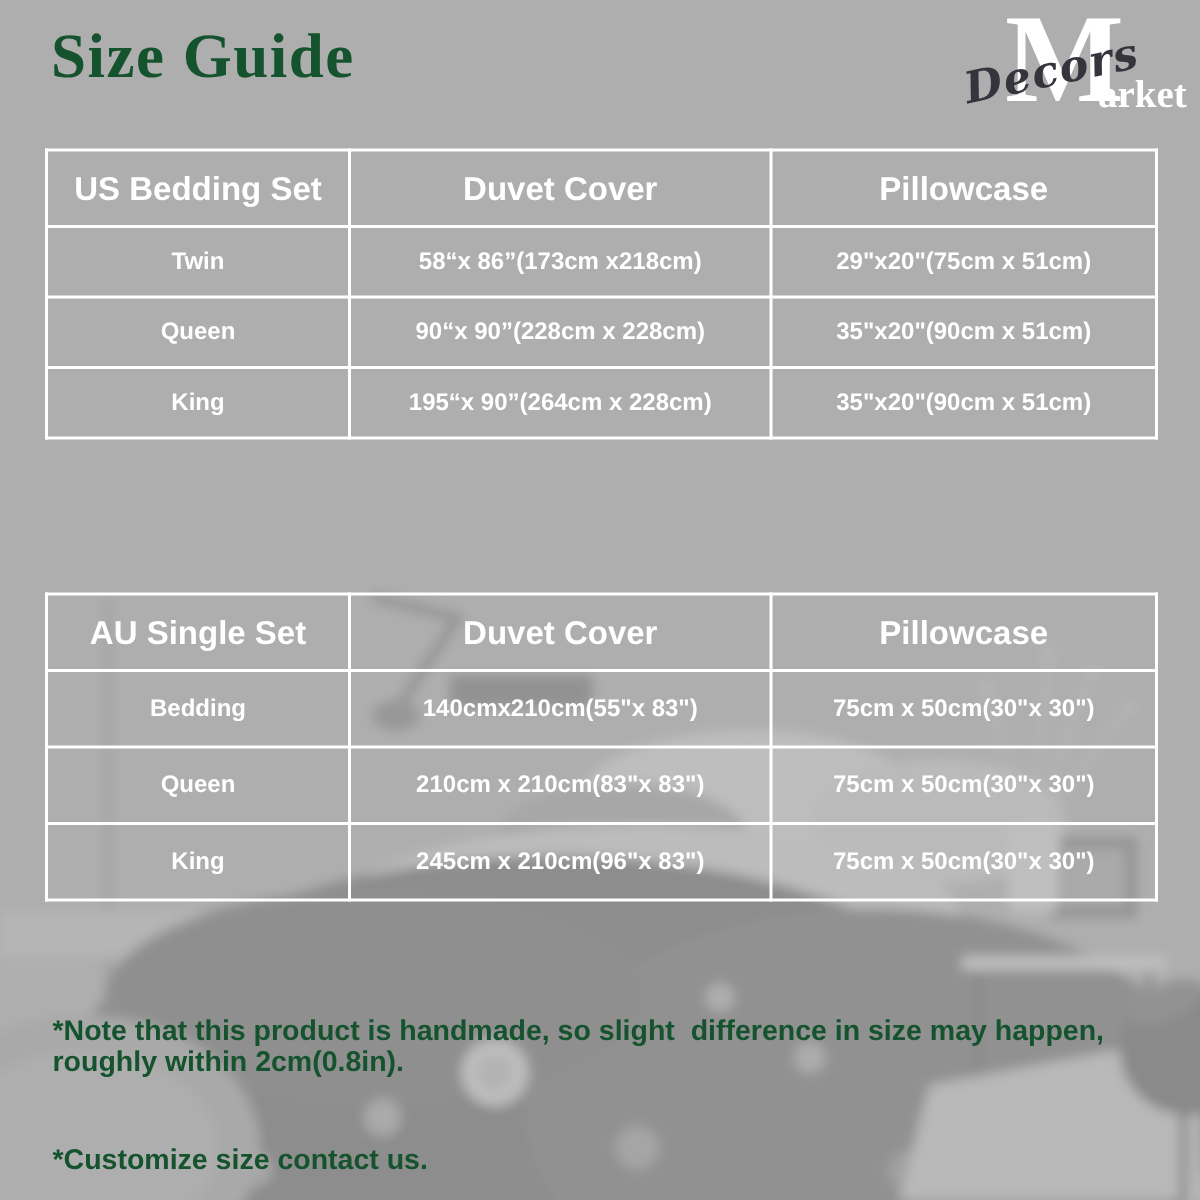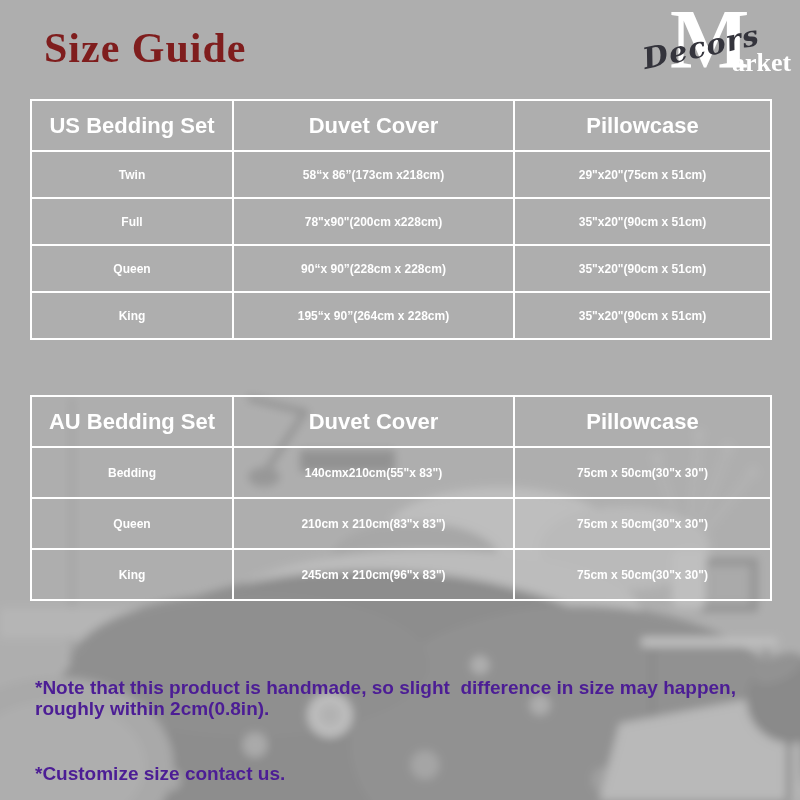--- a/index.html
+++ b/index.html
@@ -5,23 +5,23 @@
   html,body { margin:0; padding:0; }
   body {
     width:800px; height:800px; position:relative; overflow:hidden;
     background:#b2b2b2;
     font-family:"Liberation Sans", sans-serif;
   }
   .bg-scene { position:absolute; inset:0; }
   .overlay { position:absolute; inset:0; background:rgba(171,171,171,0.62); }
 
   .page-title {
-    position:absolute; left:34px; top:14px; margin:10px;
+    position:absolute; left:34px; top:14px; margin:0;
     font-family:"Liberation Serif", serif; font-weight:bold;
-    font-size:42px; letter-spacing:1px; color:#7f1d1d;
+    font-size:42px; letter-spacing:1px; color:#14532d;
   }
 
   .logo { position:absolute; left:636px; top:6px; width:160px; height:90px; }
   .logo-m {
     position:absolute; left:34px; top:-8px; line-height:1;
     font-family:"Liberation Serif", serif; font-weight:bold;
     font-size:84px; color:#ffffff;
   }
   .logo-script {
     position:absolute; left:6px; top:24px;
@@ -34,28 +34,28 @@
     font-size:26px; color:#ffffff;
   }
 
   .size-table {
     position:absolute; left:30px; width:740px;
     border-collapse:collapse; table-layout:fixed;
     color:#ffffff; font-weight:bold; text-align:center;
   }
   .size-table th, .size-table td { border:2px solid #ffffff; padding:0; overflow:hidden; }
   .size-table th { font-size:22px; }
-  .size-table td { font-size:12px; }
+  .size-table td { font-size:16px; }
   .col-size { width:202px; } .col-duvet { width:281px; } .col-pillow { width:257px; }
   .t1 { top:99px; }  .t1 th { height:49px; } .t1 td { height:45px; }
   .t2 { top:395px; } .t2 th { height:49px; } .t2 td { height:49px; }
 
   .note {
     position:absolute; left:35px; margin:0;
-    color:#4c1d95; font-weight:bold; font-size:19px; line-height:21px;
+    color:#14532d; font-weight:bold; font-size:19px; line-height:21px;
     white-space:pre-wrap;
   }
   .n1 { top:677px; width:748px; }
   .n2 { top:731px; width:500px;margin-top:32px; }
 </style>
 </head>
 <body>
 
 <svg class="bg-scene" width="800" height="800" viewBox="0 0 800 800" aria-hidden="true">
   <defs>
@@ -147,46 +147,41 @@
       <th>Pillowcase</th>
     </tr>
   </thead>
   <tbody>
     <tr>
       <td>Twin</td>
       <td>58“x 86”(173cm x218cm)</td>
       <td>29"x20"(75cm x 51cm)</td>
     </tr>
     <tr>
-      <td>Full</td>
-      <td>78"x90"(200cm x228cm)</td>
-      <td>35"x20"(90cm x 51cm)</td>
-    </tr>
-    <tr>
       <td>Queen</td>
       <td>90“x 90”(228cm x 228cm)</td>
       <td>35"x20"(90cm x 51cm)</td>
     </tr>
     <tr>
       <td>King</td>
       <td>195“x 90”(264cm x 228cm)</td>
       <td>35"x20"(90cm x 51cm)</td>
     </tr>
   </tbody>
 </table>
 
 <table class="size-table t2">
   <colgroup>
       <col class="col-size">
       <col class="col-duvet">
       <col class="col-pillow">
     </colgroup>
   <thead>
     <tr>
-      <th>AU Bedding Set</th>
+      <th>AU Single Set</th>
       <th>Duvet Cover</th>
       <th>Pillowcase</th>
     </tr>
   </thead>
   <tbody>
     <tr>
       <td>Bedding</td>
       <td>140cmx210cm(55"x 83")</td>
       <td>75cm x 50cm(30"x 30")</td>
     </tr>

